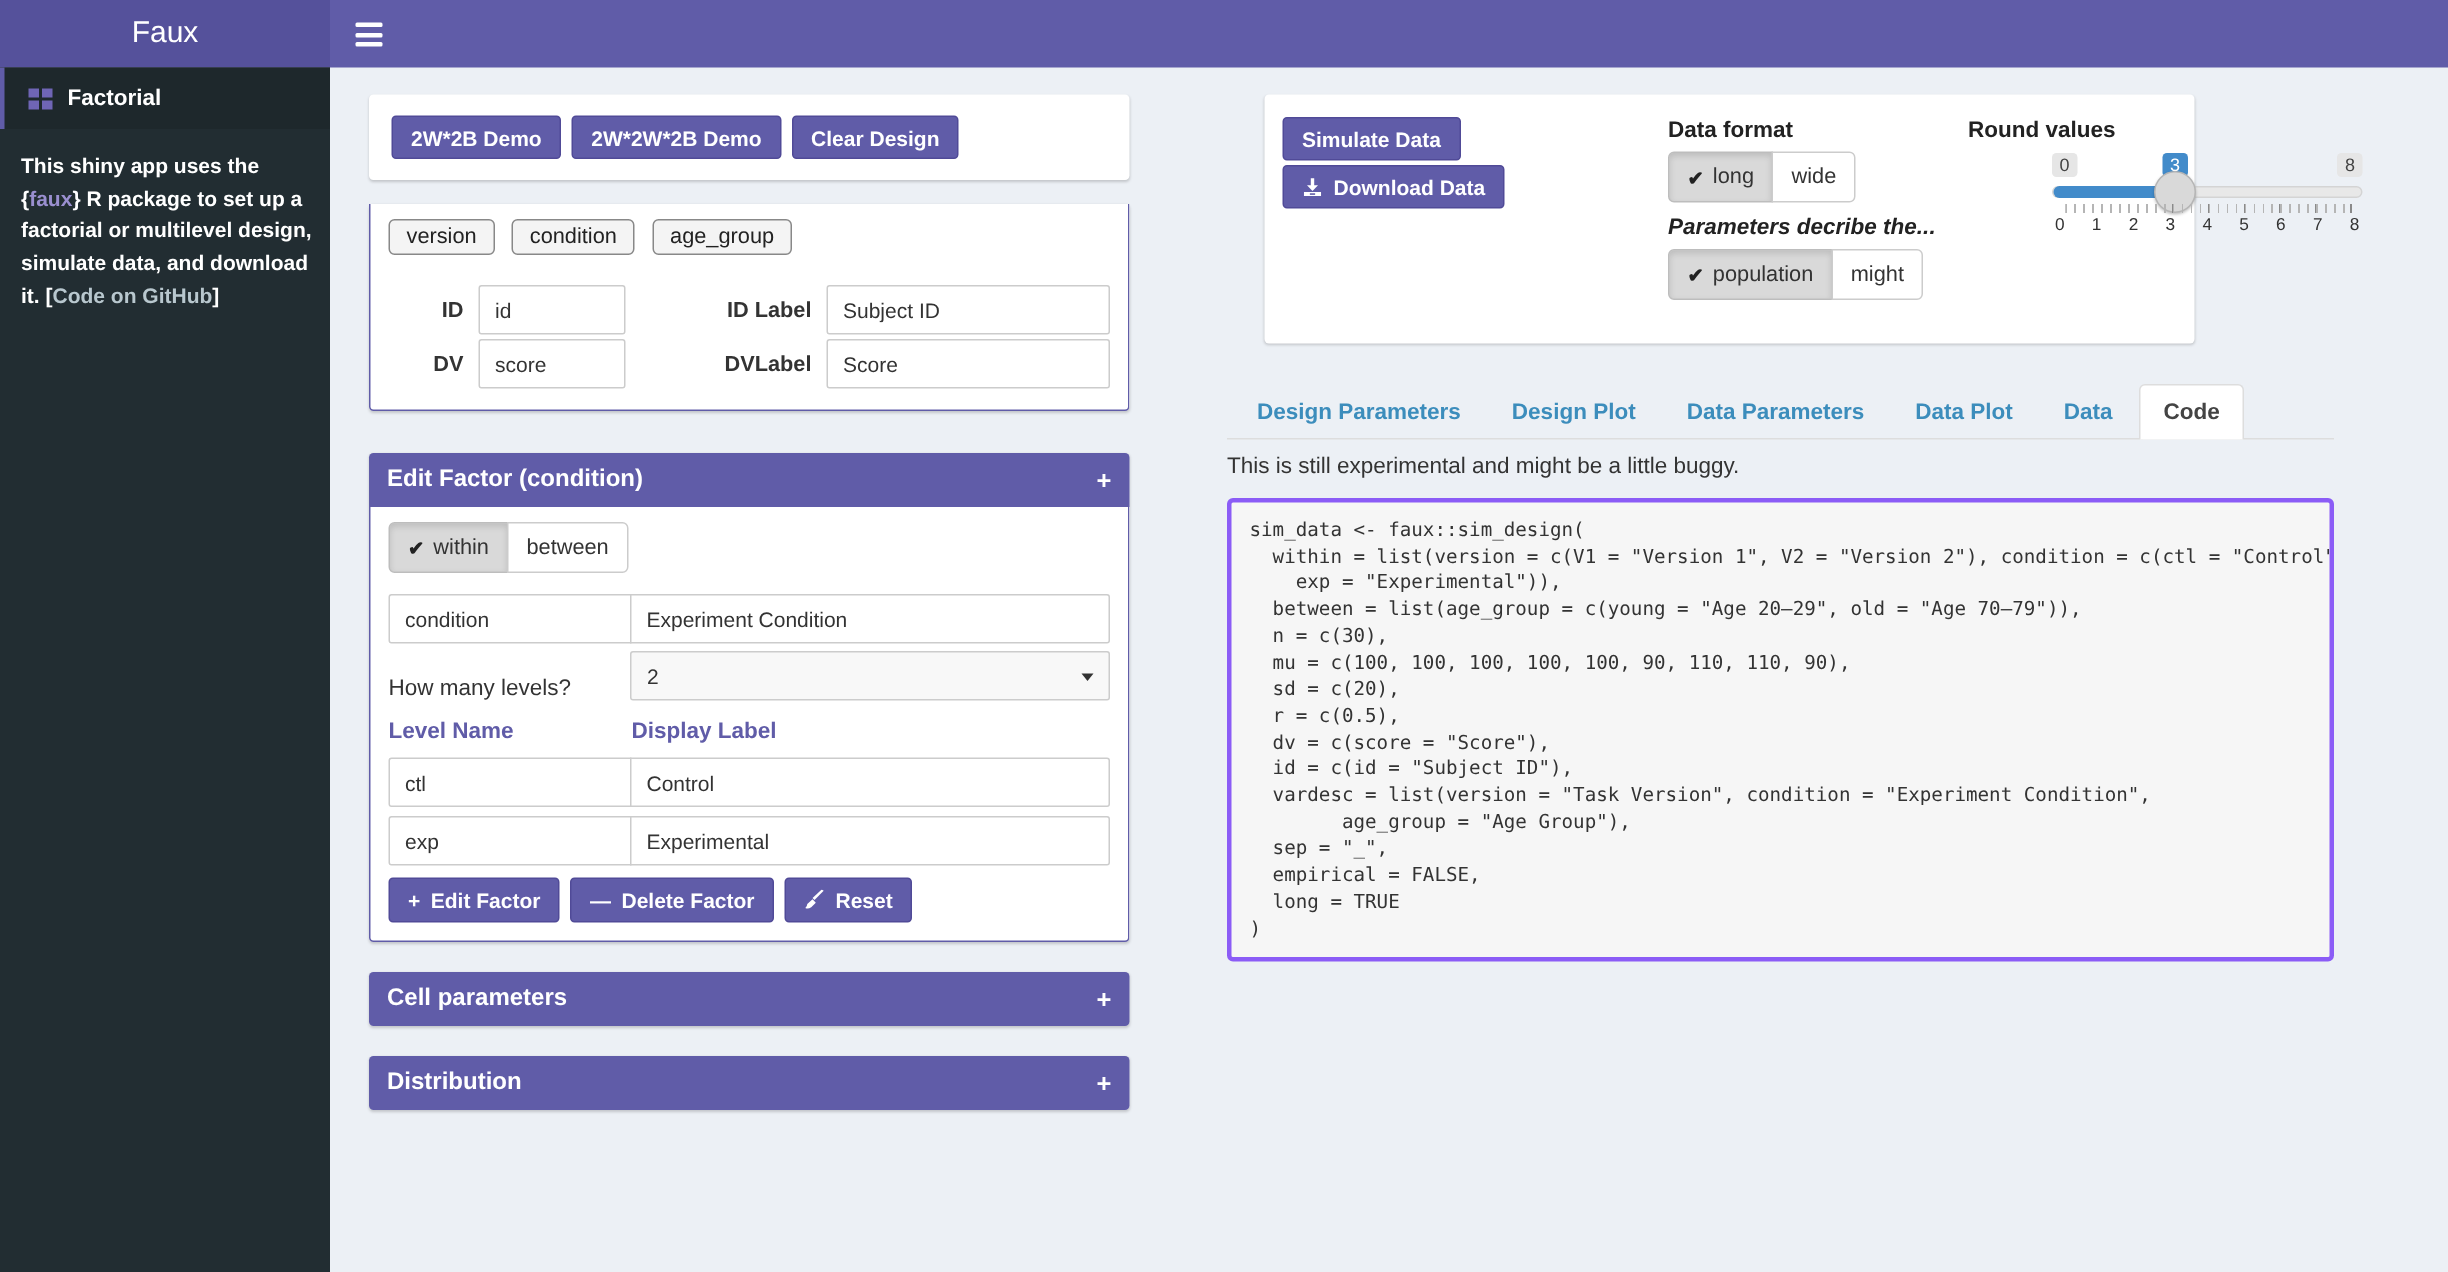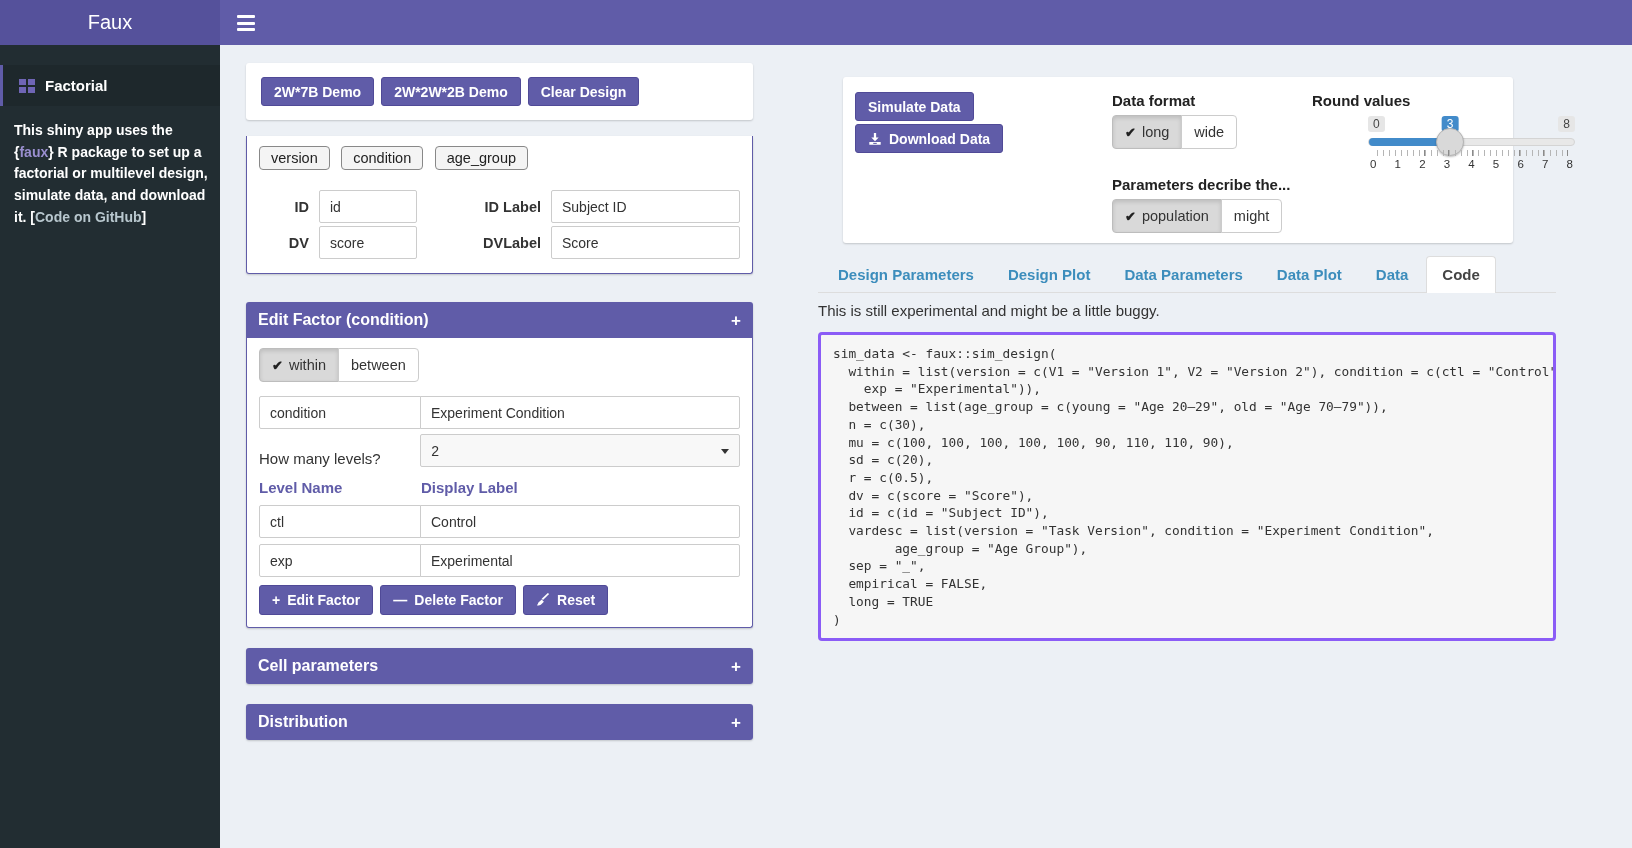--- a/index.html
+++ b/index.html
@@ -12,21 +12,21 @@
   .logo { position:absolute; top:0; left:0; width:220px; height:45px; background:#55519b;
           color:#fff; font-size:20px; display:flex; align-items:center; justify-content:center; }
   .hamburger { position:absolute; left:233px; top:12px; width:26px; height:22px; padding:3px 4px;
                display:flex; flex-direction:column; justify-content:space-between; cursor:pointer; }
   .hamburger span { display:block; height:3px; background:#fff; border-radius:1px; }
 
   
   .sidebar { position:absolute; top:45px; left:0; width:220px; bottom:0; background:#222d32; }
   .side-item { display:flex; align-items:center; gap:9px; padding:12px 15px; font-size:15px;
                font-weight:600; color:#b8c7ce; border-left:3px solid transparent; cursor:pointer; }
-  .side-item.active { background:#1e282c; color:#fff; border-left-color:#605ca8;margin-top:20px; }
+  .side-item.active { background:#1e282c; color:#fff; border-left-color:#605ca8; }
   .side-item + .side-item { margin-top:8px; }
   .side-icon { width:18px; height:16px; flex:0 0 auto; }
   .side-desc { padding:14px 12px 0 14px; color:#fff; font-weight:700; font-size:14px; line-height:1.55; }
   .link-faux { color:#9a8fd0; }
   .link-gh { color:#b8c7ce; }
 
   
   .card { background:#fff; border-radius:3px; box-shadow:0 1px 2px rgba(0,0,0,.18); }
   .box { border-radius:3px; box-shadow:0 1px 2px rgba(0,0,0,.18); }
   .box-header { background:#605ca8; color:#fff; font-weight:700; font-size:16px; height:36px;
@@ -77,29 +77,29 @@
            border-left:4.5px solid transparent; border-right:4.5px solid transparent;
            border-top:5px solid #333; }
   .level-headers { display:flex; margin-top:12px; margin-bottom:9px; }
   .level-headers span { font-weight:700; font-size:15px; color:#605ca8; }
   .level-headers span:first-child { width:162px; }
   .ef-buttons { display:flex; gap:7px; margin-top:8px; margin-bottom:2px; }
   .ef-buttons .btn-purple { height:30px; }
   .mini-box { margin-top:20px; }
 
   
-  .sim-card { position:absolute; left:843px; top:77px; width:670px; height:166px; padding:32px; }
+  .sim-card { position:absolute; left:843px; top:63px; width:620px; height:166px; padding:32px; }
   .grp-btns { position:absolute; left:12px; top:15px; display:flex; flex-direction:column; gap:3px;
               align-items:flex-start; }
   .grp-mid { position:absolute; left:269px; top:15px; }
   .grp-round { position:absolute; left:469px; top:15px; }
   .fld-label { font-weight:700; font-size:15px; color:#222; }
   .grp-mid .toggle-group { margin-top:6px; }
   .grp-mid .fld-label + .toggle-group + .fld-label { display:block; }
-  .mt24 { margin-top:27px; }
+  .mt24 { margin-top:8px;font-style:italic; }
   .mt6 { margin-top:6px; }
 
   
   .slider-wrap { position:absolute; left:525px; top:37px; width:207px; height:62px; }
   .irs-badge { position:absolute; top:2px; font-size:12px; padding:1px 5px; border-radius:3px;
                background:#e6e6e6; color:#444; line-height:14px; }
   .irs-badge.min { left:0; }
   .irs-badge.max { right:0; }
   .irs-badge.val { left:82px; transform:translateX(-50%); background:#428bca; color:#fff; }
   .irs-track { position:absolute; left:0; right:0; top:24px; height:8px; background:#e8e8e8;
@@ -154,21 +154,21 @@
       <span>Factorial</span>
     </div>
     <div class="side-desc">
       <span>This shiny app uses the {</span><span class="link-faux">faux</span><span>} R package to set up a factorial or multilevel design, simulate data, and download it. [</span><span class="link-gh">Code on GitHub</span><span>]</span>
     </div>
   </div>
 
   <div class="col-left">
 
     <div class="card demo-card">
-      <button class="btn-purple">2W*7B Demo</button>
+      <button class="btn-purple">2W*2B Demo</button>
       <button class="btn-purple">2W*2W*2B Demo</button>
       <button class="btn-purple">Clear Design</button>
     </div>
 
     <div class="box cf-box">
       <div class="box-body">
         <div>
           <span class="tag-btn">version</span>
           <span class="tag-btn">condition</span>
           <span class="tag-btn">age_group</span>

